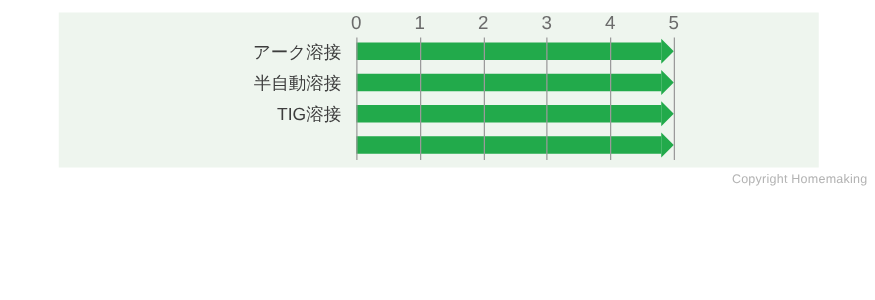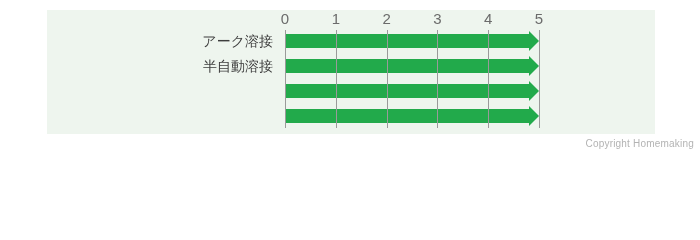--- a/index.html
+++ b/index.html
@@ -132,20 +132,21 @@
     <span class="x-tick" style="left:50.8px;">1</span>
     <span class="x-tick" style="left:101.6px;">2</span>
     <span class="x-tick" style="left:152.4px;">3</span>
     <span class="x-tick" style="left:203.2px;">4</span>
     <span class="x-tick" style="left:254px;">5</span>
   </div>
 
   <div id="y-axis-labels">
     <div class="y-label" style="top:0px;">アーク溶接</div>
     <div class="y-label" style="top:25px;">半自動溶接</div>
+    <div class="y-label" style="top:50px;">TIG溶接</div>
   </div>
 
   <div id="plot-area">
 
     <div id="bars">
       <div class="bar-row" style="top:0px;">
         <div class="bar" style="width:244px;"></div>
         <div class="bar-head" style="left:244px;"></div>
       </div>
       <div class="bar-row" style="top:25px;">

